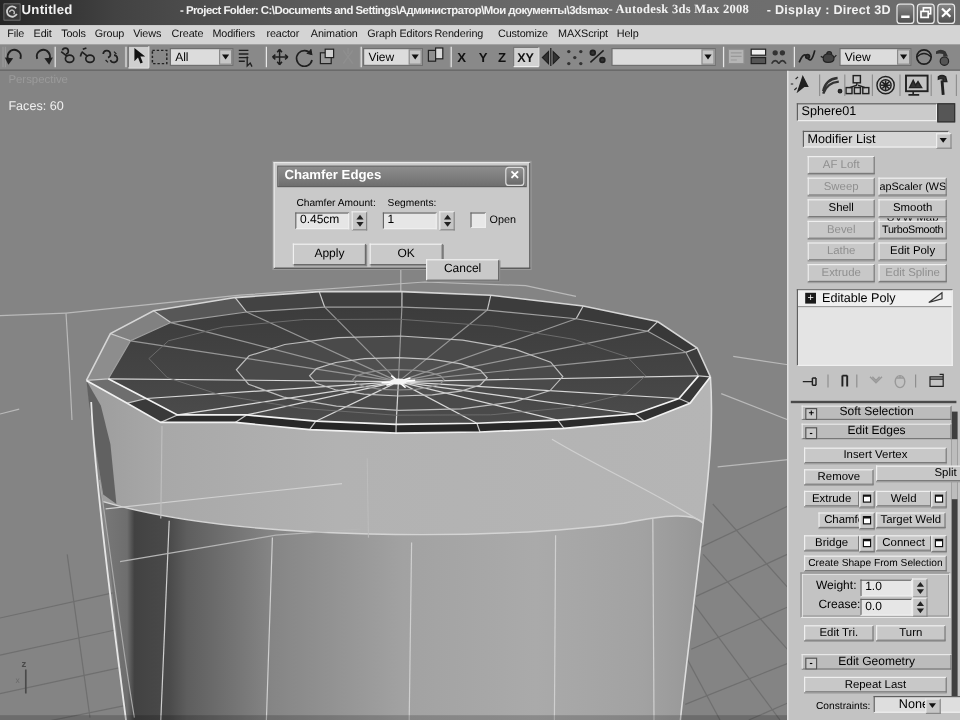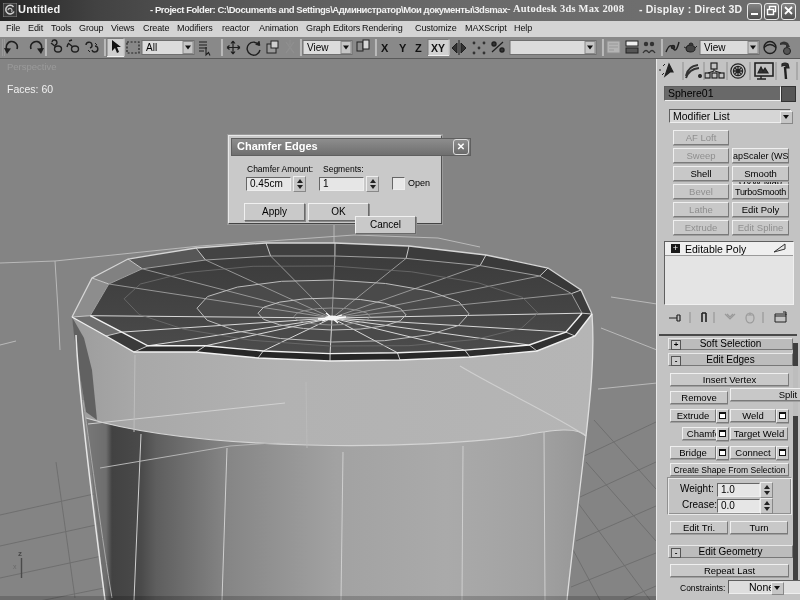--- a/index.html
+++ b/index.html
@@ -19,21 +19,21 @@
 #toolbar{left:0;top:37px;width:800px;height:21px;background:#f97316;border-bottom:1px solid #5a5a5a;}
 
 #viewport{left:0;top:59px;width:656px;height:541px;background:#848484;}
 #vplabel1{left:7px;top:2px;color:#9b9b9b;font-size:9.5px;}
 #vplabel2{left:7px;top:24px;color:#f0f0f0;font-size:10.5px;}
 
 #dlg{left:228px;top:76px;width:212px;height:87px;background:#c9c9c9;
  border-top:1px solid #e9e9e9;border-left:1px solid #e9e9e9;border-right:1.5px solid #555;border-bottom:1.5px solid #444;
  box-shadow:0 0 0 1px #9a9a9a;font-size:10px;color:#000;}
 #dlgtitle{position:absolute;left:2px;top:2px;width:206px;height:16px;
- background:linear-gradient(180deg,#8d8d8d,#6f6f6f);border:1px solid #5f5f5f;padding-left:32px;}
+ background:linear-gradient(180deg,#8d8d8d,#6f6f6f);border:1px solid #5f5f5f;}
 #dlgtitle .dtext{position:absolute;left:5px;top:1px;color:#fff;font-weight:bold;font-size:11px;}
 #dlgx{position:absolute;right:1px;top:0px;width:14px;height:14px;border:1px solid #ddd;border-radius:3px;
  background:linear-gradient(180deg,#909090,#6a6a6a);color:#fff;text-align:center;line-height:13px;font-size:10px;font-weight:bold;}
 .dfield{position:absolute;height:12px;background:#e6e6e6;border-top:1px solid #666;border-left:1px solid #666;
  border-bottom:1px solid #eee;border-right:1px solid #eee;font-size:10px;padding-left:3px;color:#000;}
 .spin{position:absolute;width:11px;height:14px;background:#c6c6c6;border:1px solid #888;
  border-top-color:#eee;border-left-color:#eee;}
 .spin:before{content:"";position:absolute;left:2.5px;top:2px;border-left:3px solid transparent;border-right:3px solid transparent;border-bottom:4px solid #222;}
 .spin:after{content:"";position:absolute;left:2.5px;bottom:2px;border-left:3px solid transparent;border-right:3px solid transparent;border-top:4px solid #222;}
 .dbtn{position:absolute;top:67px;width:59px;height:16px;background:#c9c9c9;
@@ -413,21 +413,21 @@
         <rect x="98" y="3" width="18" height="13" stroke-width="1.6"></rect>
         <path d="M101 13 l3 -6 2 4 2 -3 3 5 Z" fill="#333"></path>
         <path d="M104 16 v3 M100 19 h9" stroke-width="1.4"></path>
         <path d="M125 4 q3 -2 6 0 l1 4 h-3 l0 -2 q-2 -1 -4 0 Z" fill="#333"></path>
         <path d="M128 7 l1 12" stroke-width="2.4"></path>
       </g>
       <g stroke="#8f8f8f" stroke-width="1">
           <path d="M26 2 v18 M47 2 v18 M70 2 v18 M93 2 v18 M119 2 v18 M140 2 v18"></path>
         </g>
     </svg>
-    <div class="abs" style="left:7px;top:27px;width:112px;height:13px;background:#a16207;border-top:1.5px solid #5f5f5f;border-left:1.5px solid #5f5f5f;border-bottom:1px solid #eee;border-right:1px solid #eee;font-size:10.5px;padding-left:3px;">Sphere01</div>
+    <div class="abs" style="left:7px;top:27px;width:112px;height:13px;background:#5eead4;border-top:1.5px solid #5f5f5f;border-left:1.5px solid #5f5f5f;border-bottom:1px solid #eee;border-right:1px solid #eee;font-size:10.5px;padding-left:3px;">Sphere01</div>
     <div class="abs" style="left:124px;top:27px;width:13px;height:14px;background:#565656;border:1px solid #333;"></div>
     <div class="abs" style="left:12px;top:50px;width:117px;height:12px;background:#d6d6d6;border-top:1.5px solid #5f5f5f;border-left:1.5px solid #5f5f5f;border-bottom:1px solid #eee;border-right:1px solid #eee;font-size:10.5px;padding-left:3px;">Modifier List</div>
     <div class="abs" style="left:123px;top:51.5px;width:11px;height:11px;background:#c6c6c6;border:1px solid #888;border-top-color:#eee;border-left-color:#eee;"></div>
     <div class="abs" style="left:125.5px;top:55.5px;border-left:3.5px solid transparent;border-right:3.5px solid transparent;border-top:4px solid #111;"></div>
     <div class="pbtn dis" style="left:16px;top:71px;width:54px;height:13px;line-height:13px;">AF Loft</div>
     <div class="pbtn" style="left:75px;top:71px;width:55px;height:13px;line-height:13px;margin-top:44px;">UVW Map</div>
     <div class="pbtn dis" style="left:16px;top:89px;width:54px;height:13px;line-height:13px;">Sweep</div>
     <div class="pbtn" style="left:75px;top:89px;width:55px;height:13px;line-height:13px;"><span style="font-size:9px;">apScaler (WSI</span></div>
     <div class="pbtn" style="left:16px;top:107px;width:54px;height:13px;line-height:13px;">Shell</div>
     <div class="pbtn" style="left:75px;top:107px;width:55px;height:13px;line-height:13px;">Smooth</div>

